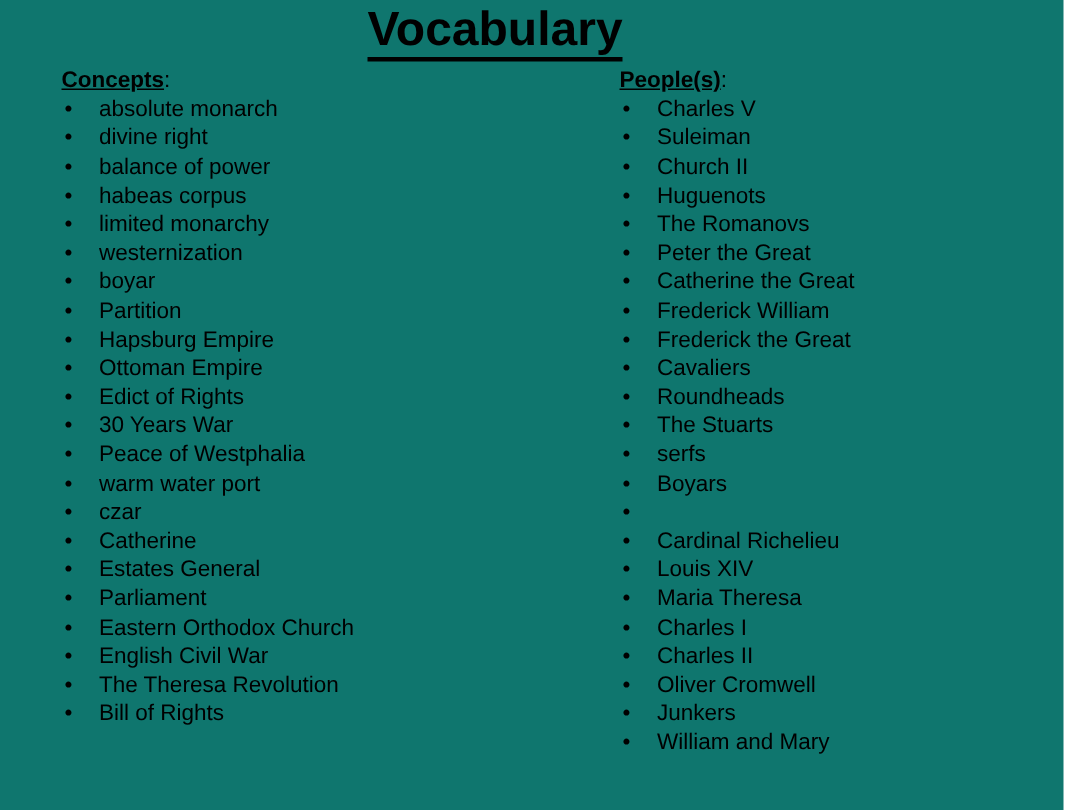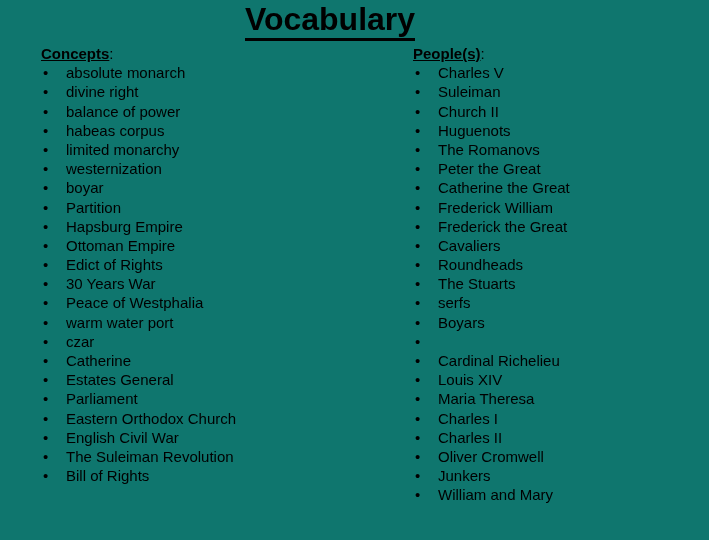--- a/index.html
+++ b/index.html
@@ -124,21 +124,21 @@
         <li class="bullet-item"><span class="bullet-marker">•</span><span class="bullet-label">Edict of Rights</span></li>
         <li class="bullet-item"><span class="bullet-marker">•</span><span class="bullet-label">30 Years War</span></li>
         <li class="bullet-item"><span class="bullet-marker">•</span><span class="bullet-label">Peace of Westphalia</span></li>
         <li class="bullet-item"><span class="bullet-marker">•</span><span class="bullet-label">warm water port</span></li>
         <li class="bullet-item"><span class="bullet-marker">•</span><span class="bullet-label">czar</span></li>
         <li class="bullet-item"><span class="bullet-marker">•</span><span class="bullet-label">Catherine</span></li>
         <li class="bullet-item"><span class="bullet-marker">•</span><span class="bullet-label">Estates General</span></li>
         <li class="bullet-item"><span class="bullet-marker">•</span><span class="bullet-label">Parliament</span></li>
         <li class="bullet-item"><span class="bullet-marker">•</span><span class="bullet-label">Eastern Orthodox Church</span></li>
         <li class="bullet-item"><span class="bullet-marker">•</span><span class="bullet-label">English Civil War</span></li>
-        <li class="bullet-item"><span class="bullet-marker">•</span><span class="bullet-label">The Suleiman Revolution</span></li>
+        <li class="bullet-item"><span class="bullet-marker">•</span><span class="bullet-label">The Theresa Revolution</span></li>
         <li class="bullet-item"><span class="bullet-marker">•</span><span class="bullet-label">Bill of Rights</span></li>
       </ul>
   </div>
 
   <div class="column column-right">
     <div class="column-heading">
       <span class="heading-word">People(s)</span><span class="heading-colon">:</span>
     </div>
     <ul class="bullet-list">
         <li class="bullet-item"><span class="bullet-marker">•</span><span class="bullet-label">Charles V</span></li>

